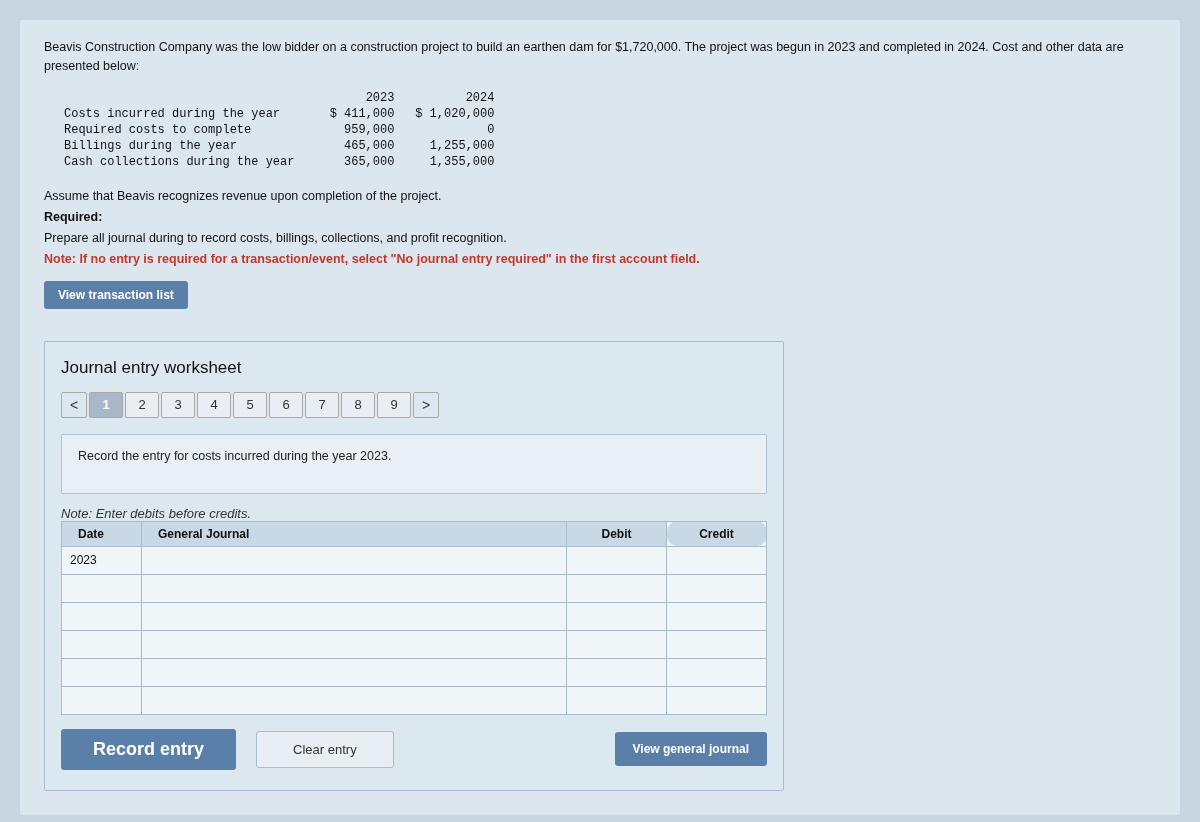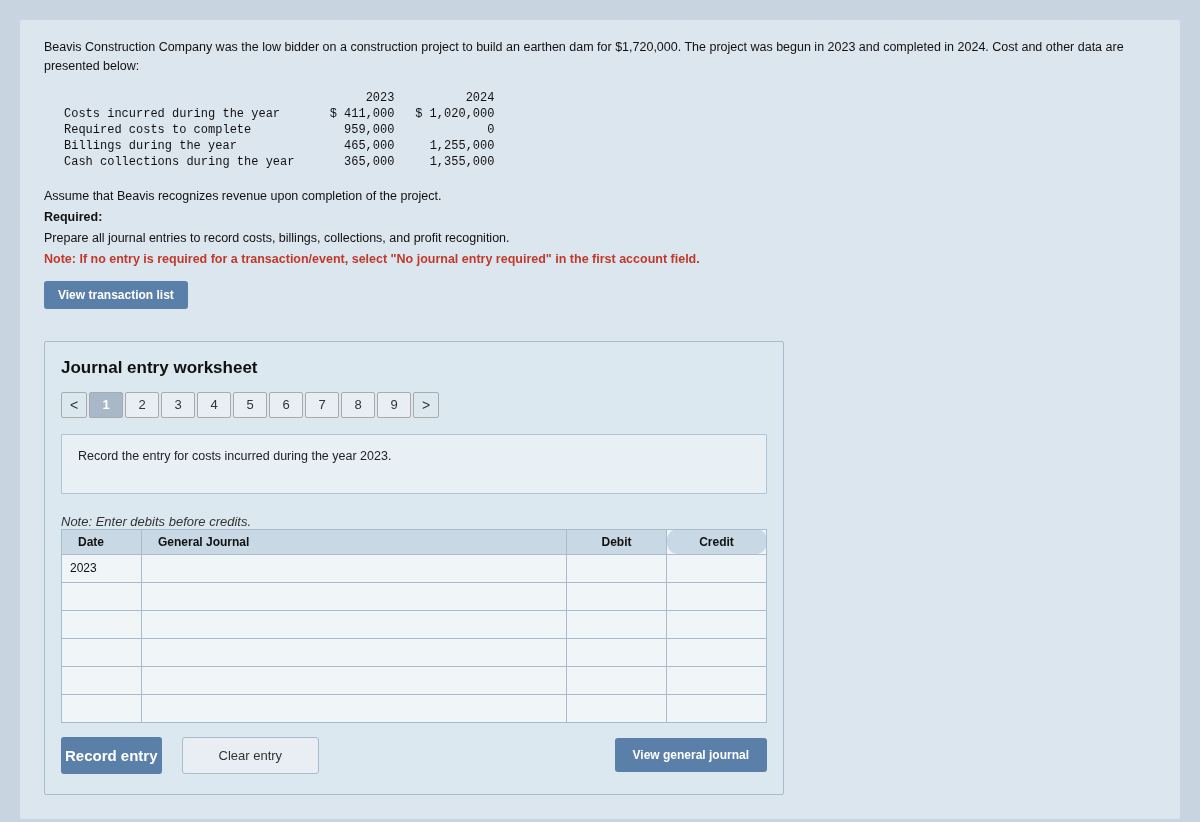--- a/index.html
+++ b/index.html
@@ -65,21 +65,21 @@
     .worksheet-container {
       background: #dce8f0;
       border: 1px solid #aabccc;
       padding: 16px 16px 20px 16px;
       border-radius: 2px;
       max-width: 740px;
     }
 
     .worksheet-title {
       font-size: 17px;
-      font-weight: bold;
+      font-weight: normal;
       margin-bottom: 14px;
       color: #111;
     }
 
     .tab-nav {
       display: flex;
       align-items: center;
       gap: 2px;
       margin-bottom: 16px;
     }
@@ -111,21 +111,21 @@
       font-weight: bold;
       color: #fff;
     }
 
     .entry-description {
       background: #e8f0f5;
       border: 1px solid #b0c4d4;
       padding: 14px 16px;
       font-size: 12.5px;
       color: #222;
-      margin-bottom: 20px;
+      margin-bottom: 12px;
       min-height: 60px;
       border-radius: 1px;
     }
 
     .note-text {
       font-size: 13px;
       color: #333;
       margin-bottom: 0;
       font-style: italic;
     }
@@ -173,22 +173,22 @@
     .action-buttons {
       display: flex;
       align-items: center;
       gap: 20px;
       margin-top: 4px;
     }
     .btn-record {
       background: #5a7fa8;
       color: white;
       border: none;
-      padding: 10px 4px;
-      font-size: 15px;
+      padding: 10px 32px;
+      font-size: 18px;
       cursor: pointer;
       border-radius: 3px;
       font-weight: bold;
     }
 
     .btn-clear {
       background: #e8eef3;
       color: #333;
       border: 1px solid #aabccc;
       padding: 10px 36px;
@@ -249,21 +249,21 @@
     </tr>
   </tbody>
     </table>
 
   
   <div class="required-text">
     <div>Assume that Beavis recognizes revenue upon completion of the project.</div>
     <div>
       <strong>Required:</strong>
     </div>
-    <div>Prepare all journal entries to record costs, billings, collections, and profit recognition.</div>
+    <div>Prepare all journal during to record costs, billings, collections, and profit recognition.</div>
     <div class="note-bold">Note: If no entry is required for a transaction/event, select "No journal entry required" in the first account field.</div>
   </div>
 
   
   <button class="view-transaction-btn">View transaction list</button>
 
   
   <div class="worksheet-container">
     <div class="worksheet-title">Journal entry worksheet</div>
 

